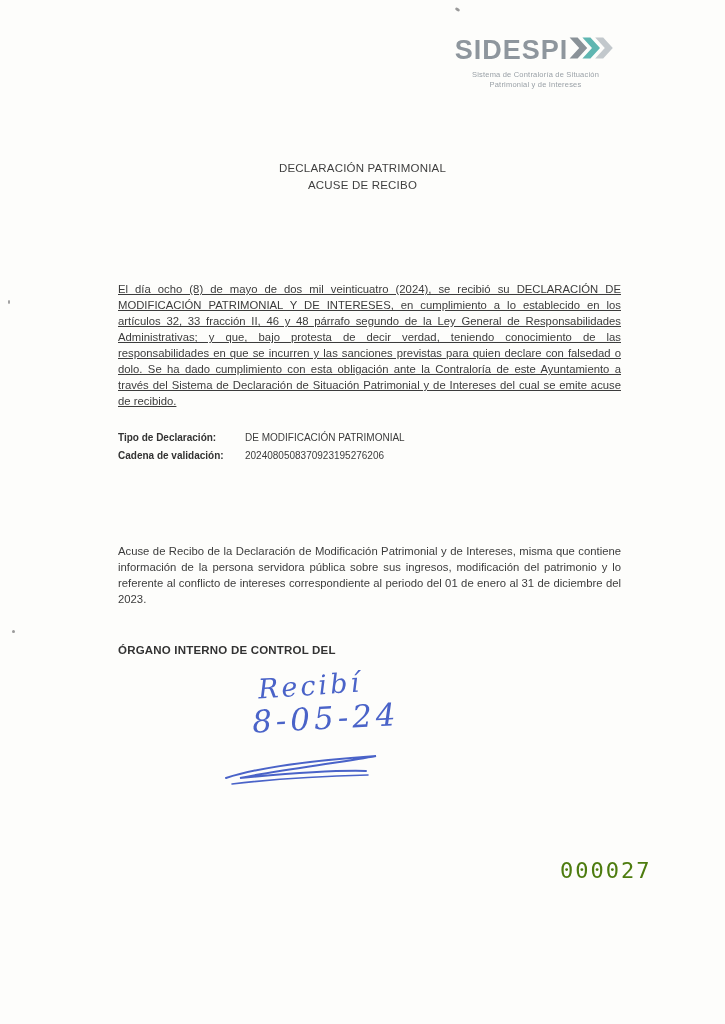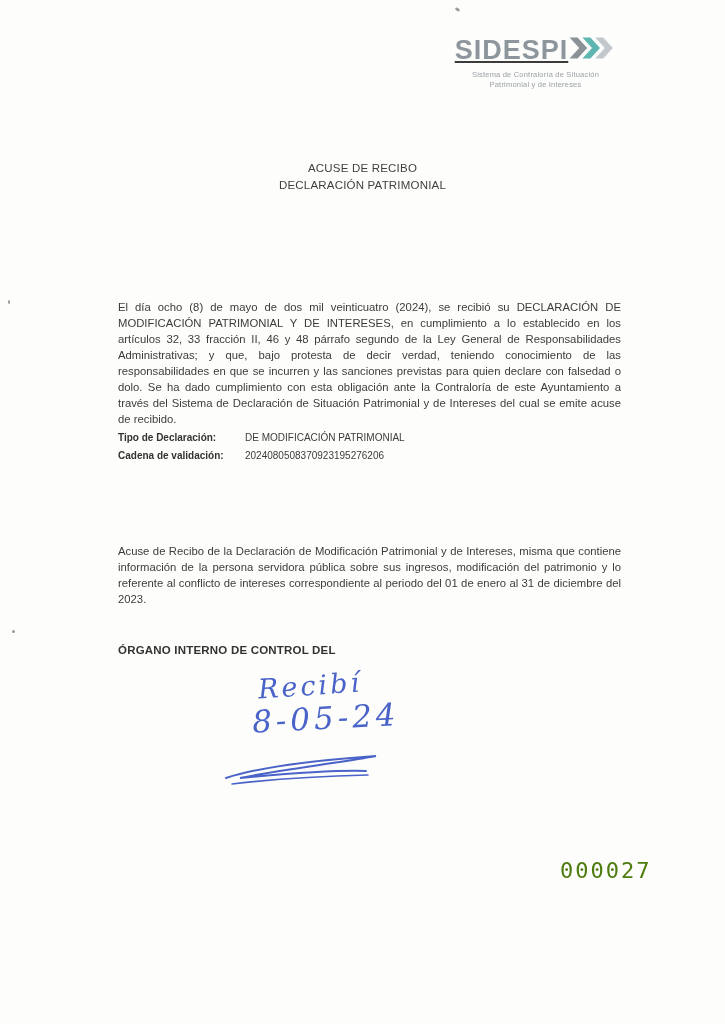--- a/index.html
+++ b/index.html
@@ -8,41 +8,41 @@
     width:725px;height:1024px;
     margin:0 auto;
     background:#fdfdfb;
     font-family:"Liberation Sans", sans-serif;
     color:#3c3c3c;
     overflow:hidden;
     box-shadow:0 0 4px rgba(0,0,0,.15);
   }
   
   .logo-block{position:absolute;top:34px;left:448px;width:175px;text-align:center;}
-  .logo-row{display:flex;align-items:center;justify-content:center;text-decoration:underline;}
+  .logo-row{display:flex;align-items:center;justify-content:center;}
   .logo-text{
     font-size:27px;font-weight:bold;letter-spacing:1px;
     color:#8e969d;
   }
   .logo-tagline{
     margin-top:4px;font-size:7.5px;line-height:1.35;color:#9aa1a7;letter-spacing:.2px;
   }
   
   .doc-title{
     position:absolute;top:160px;left:0;width:725px;
     text-align:center;font-size:11.5px;line-height:1.45;color:#3f3f3f;letter-spacing:.2px;
   }
   
   .declarant{position:absolute;top:249px;left:118px;font-size:11.5px;font-weight:bold;line-height:1.35;color:#333;}
   
   .para{
     position:absolute;left:118px;width:503px;
     font-size:11.3px;line-height:1.42;text-align:justify;color:#3c3c3c;
   }
-  .para-1{top:299px;}
+  .para-1{top:281px;text-decoration:underline;}
   .para-2{top:543px;}
   
   .fields{position:absolute;top:432px;left:118px;width:503px;font-size:10px;}
   .field-row{display:flex;margin-bottom:6px;line-height:1.2;}
   .field-label{width:127px;font-weight:bold;color:#333;flex-shrink:0;}
   .field-value{color:#3c3c3c;}
   
   .office-heading{
     position:absolute;top:644px;left:118px;
     font-size:11.5px;font-weight:bold;letter-spacing:.2px;color:#333;
@@ -84,22 +84,22 @@
         </svg>
       </span>
     </div>
     <div class="logo-tagline">
       <div>Sistema de Contraloría de Situación</div>
       <div>Patrimonial y de Intereses</div>
     </div>
   </div>
 
   <div class="doc-title">
+    <div>DECLARACIÓN PATRIMONIAL</div>
     <div>ACUSE DE RECIBO</div>
-    <div>DECLARACIÓN PATRIMONIAL</div>
   </div>
 
 
   <div class="para para-1">El día ocho (8) de mayo de dos mil veinticuatro (2024), se recibió su DECLARACIÓN DE MODIFICACIÓN PATRIMONIAL Y DE INTERESES, en cumplimiento a lo establecido en los artículos 32, 33 fracción II, 46 y 48 párrafo segundo de la Ley General de Responsabilidades Administrativas; y que, bajo protesta de decir verdad, teniendo conocimiento de las responsabilidades en que se incurren y las sanciones previstas para quien declare con falsedad o dolo. Se ha dado cumplimiento con esta obligación ante la Contraloría de este Ayuntamiento a través del Sistema de Declaración de Situación Patrimonial y de Intereses del cual se emite acuse de recibido.</div>
 
   <div class="fields">
     <div class="field-row">
       <span class="field-label">Tipo de Declaración:</span>
       <span class="field-value">DE MODIFICACIÓN PATRIMONIAL</span>
     </div>

